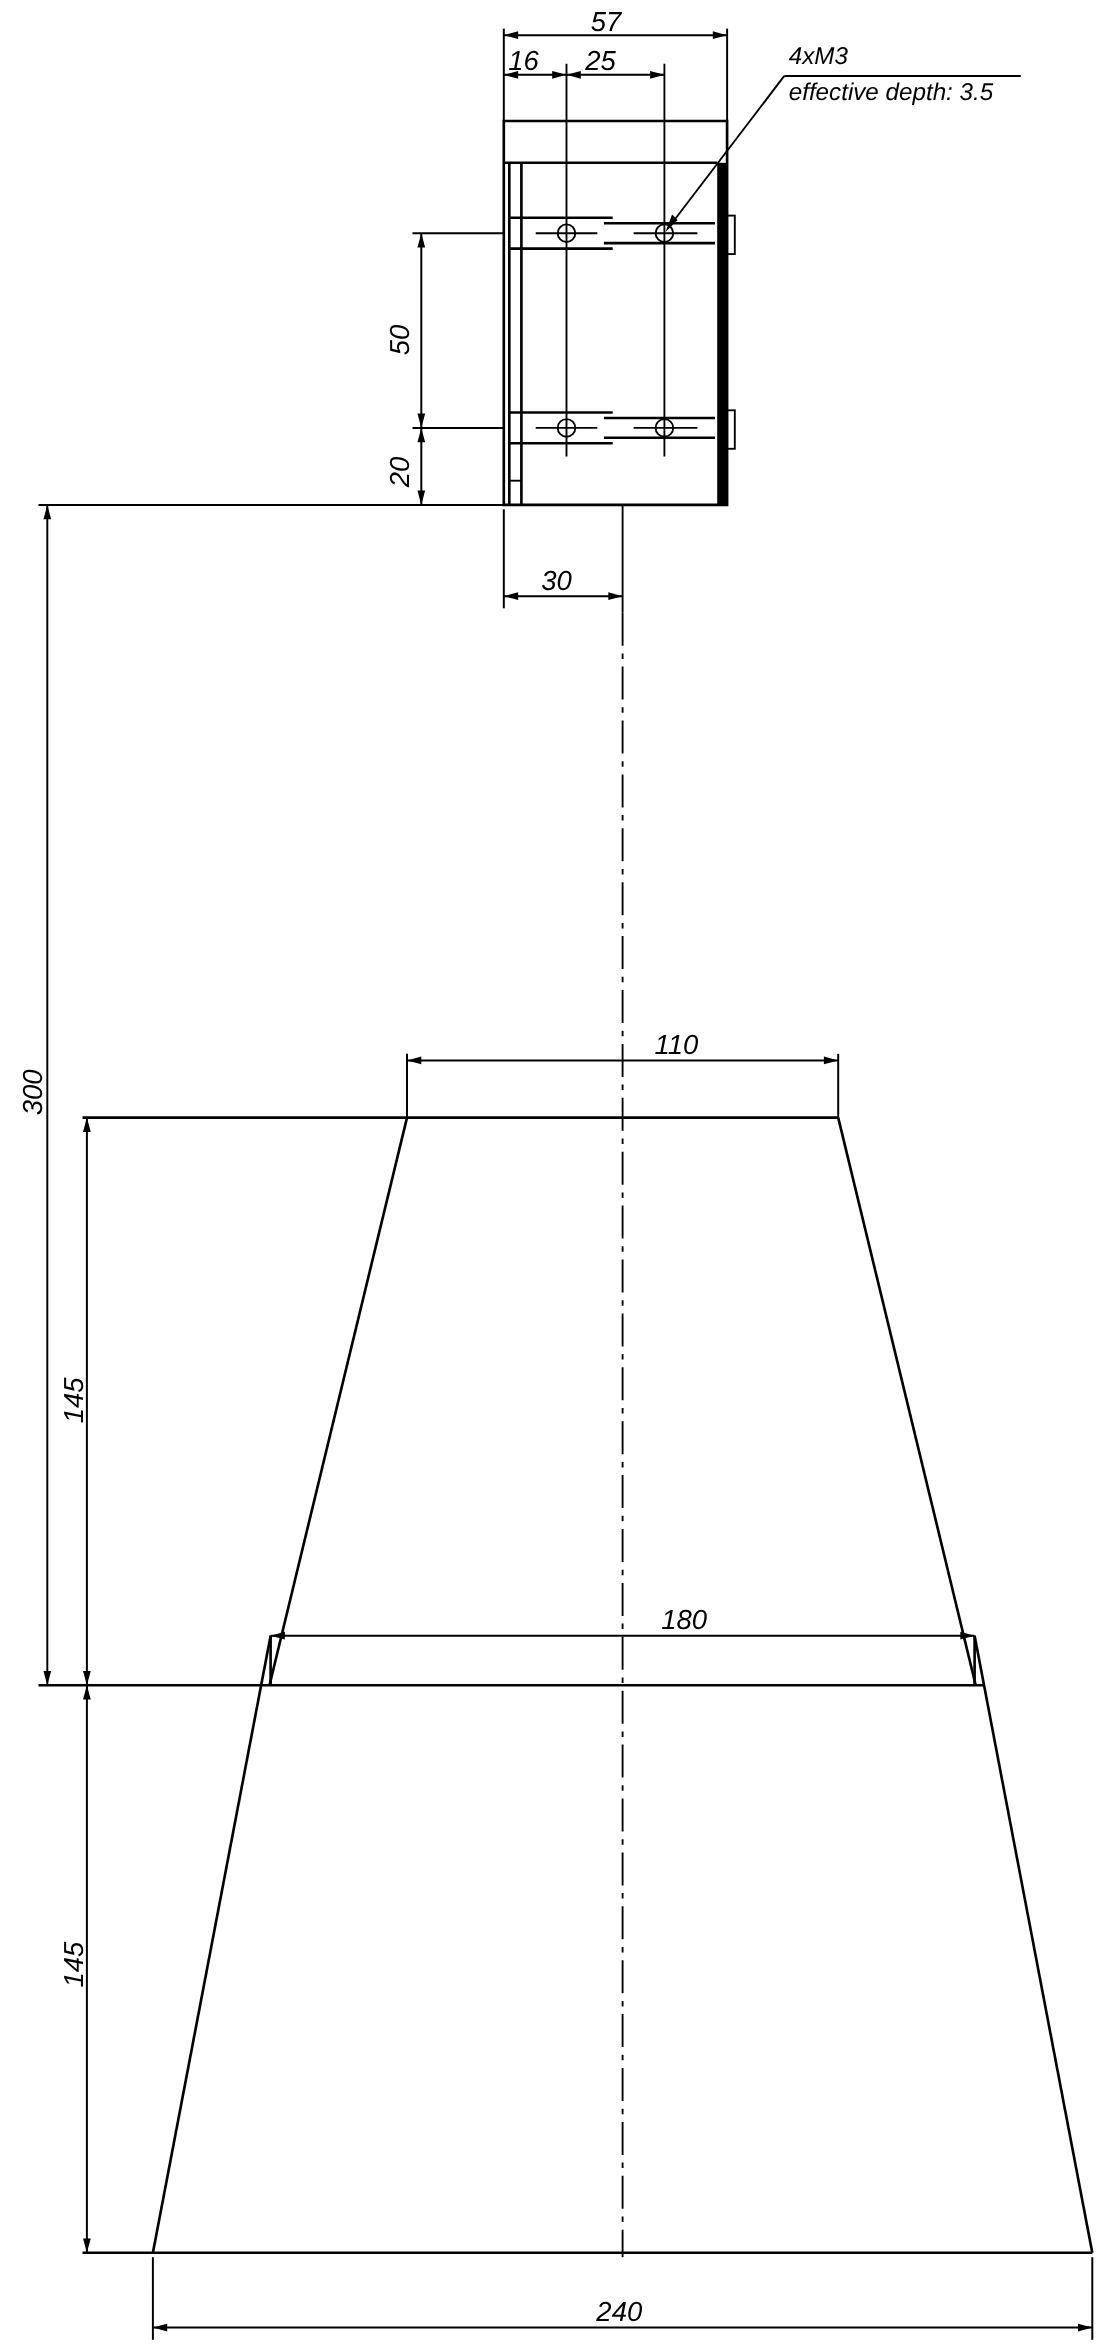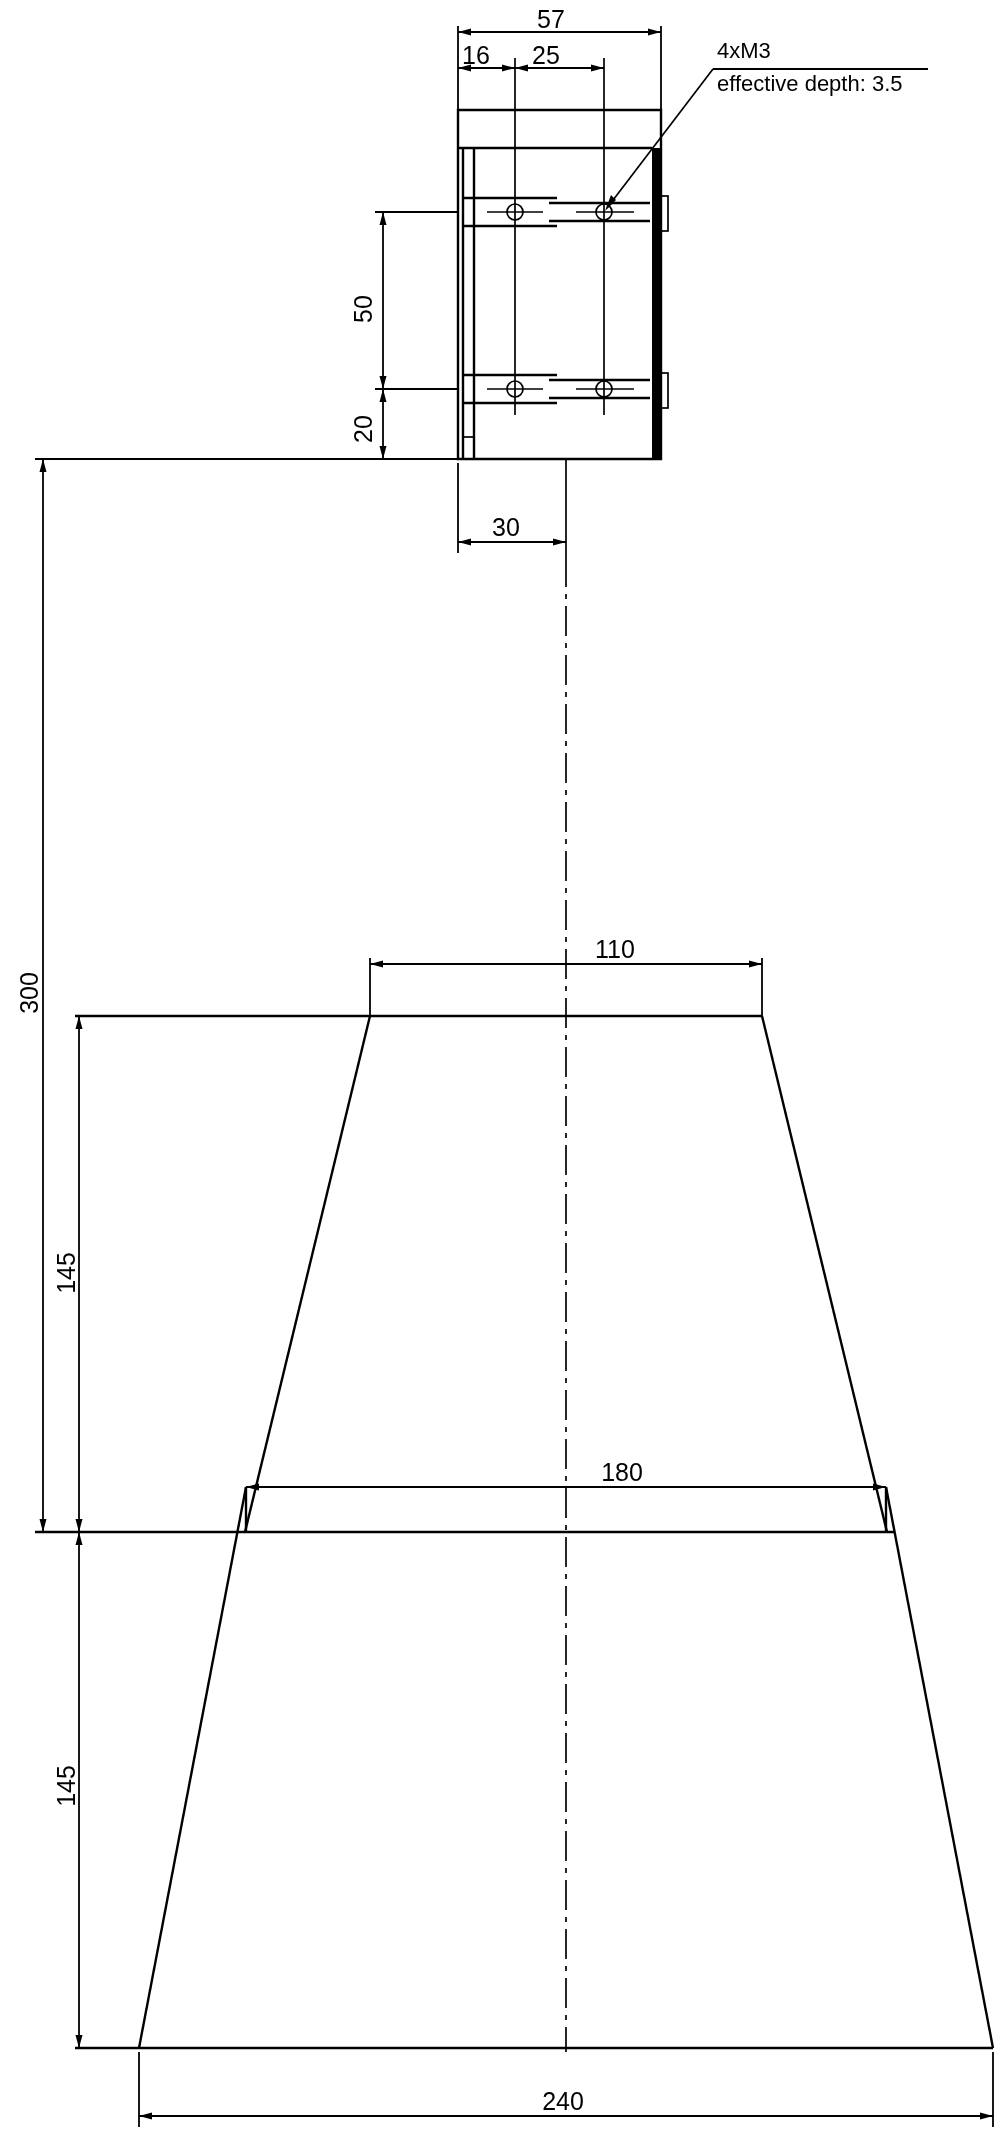--- a/index.html
+++ b/index.html
@@ -2,20 +2,21 @@
 <html><head>
 <meta charset="utf-8">
 <style>
   html, body { margin: 0; padding: 0; background: #ffffff; }
   .canvas {
     position: relative;
     width: 1000px;
     height: 2135px;
     background: #ffffff;
     font-family: "Liberation Sans", sans-serif;
+    font-style: italic;
   }
   svg text {
     font-family: "Liberation Sans", sans-serif;
     fill: #000000;
   }
   .dim-text { font-size: 25px; }
   .callout-text { font-size: 22px; }
   .obj { stroke: #000000; stroke-width: 2.4; fill: none; }
   .thin { stroke: #000000; stroke-width: 1.7; fill: none; }
   .dim { stroke: #000000; stroke-width: 1.8; fill: none; }

